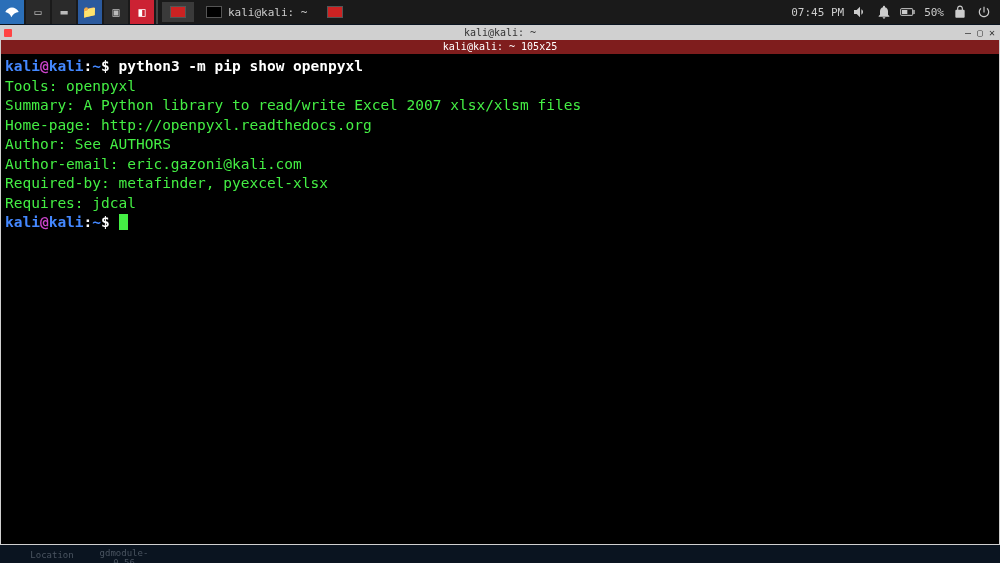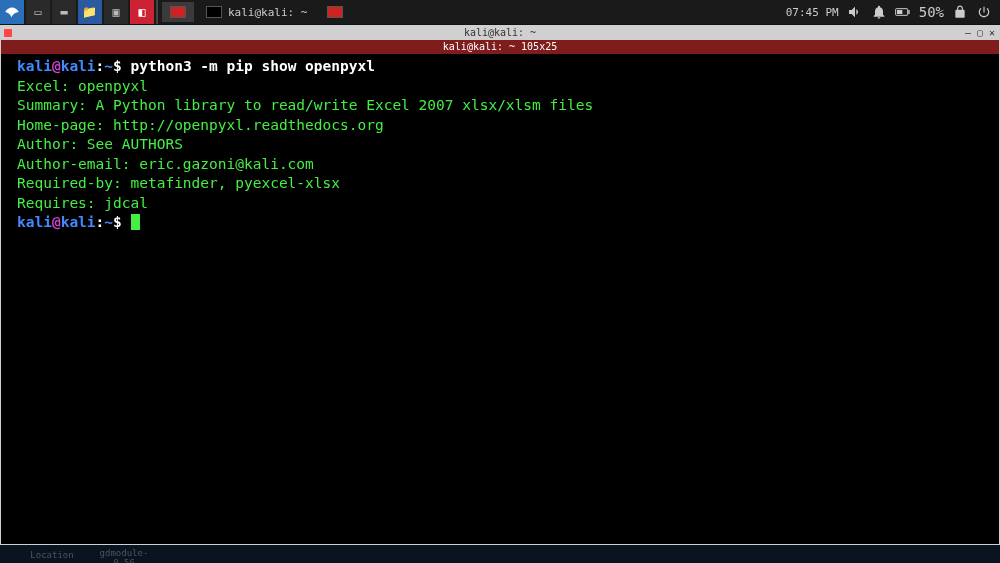--- a/index.html
+++ b/index.html
@@ -52,21 +52,21 @@
     .swatch-black { background: #000; }
     .panel-right {
       margin-left: auto;
       display: flex;
       align-items: center;
       gap: 8px;
       padding-right: 8px;
       color: #ccc;
       font-size: 11px;
     }
-    .panel-right .pct { font-size: 14px; }
+    .panel-right .pct { font-size: 11px; }
     .tray-icon { width: 16px; height: 16px; display: flex; align-items: center; justify-content: center; }
 
     
     .desktop {
       position: absolute;
       top: 24px; left: 0; right: 0; bottom: 0;
       z-index: 1;
     }
     .desk-icon {
       position: absolute;
@@ -142,21 +142,21 @@
     .term-tab {
       background: #7f1d1d;
       color: #fff;
       font-size: 10px;
       text-align: center;
       height: 14px;
       line-height: 14px;
     }
     .term-body {
       background: #000;
-      padding: 3px 16px;
+      padding: 3px 4px;
       font-family: 'DejaVu Sans Mono', 'Courier New', monospace;
       font-size: 14.5px;
       line-height: 19.5px;
       color: #44ee44;
       min-height: 490px;
       position: relative;
       border-radius: 19px;
     }
     .term-line { white-space: pre; }
     .prompt-user { color: #4488ff; font-weight: bold; }
@@ -290,21 +290,21 @@
       <span>—</span>
       <span>▢</span>
       <span>✕</span>
     </div>
   </div>
   <div class="term-tab">
     <span>kali@kali: ~ 105x25</span>
   </div>
   <div class="term-body">
     <div class="term-line"><span class="prompt-user">kali</span><span class="prompt-at">@</span><span class="prompt-host">kali</span><span class="prompt-colon">:</span><span class="prompt-path">~</span><span class="prompt-dollar">$</span> <span class="cmd">python3 -m pip show openpyxl</span></div>
-    <div class="term-line">Excel: openpyxl</div>
+    <div class="term-line">Tools: openpyxl</div>
     <div class="term-line">Summary: A Python library to read/write Excel 2007 xlsx/xlsm files</div>
     <div class="term-line">Home-page: http://openpyxl.readthedocs.org</div>
     <div class="term-line">Author: See AUTHORS</div>
     <div class="term-line">Author-email: eric.gazoni@kali.com</div>
     <div class="term-line">Required-by: metafinder, pyexcel-xlsx</div>
     <div class="term-line">Requires: jdcal</div>
     <div class="term-line"><span class="prompt-user">kali</span><span class="prompt-at">@</span><span class="prompt-host">kali</span><span class="prompt-colon">:</span><span class="prompt-path">~</span><span class="prompt-dollar">$</span> <span class="cursor"></span></div>
   </div>
 </div>
 

